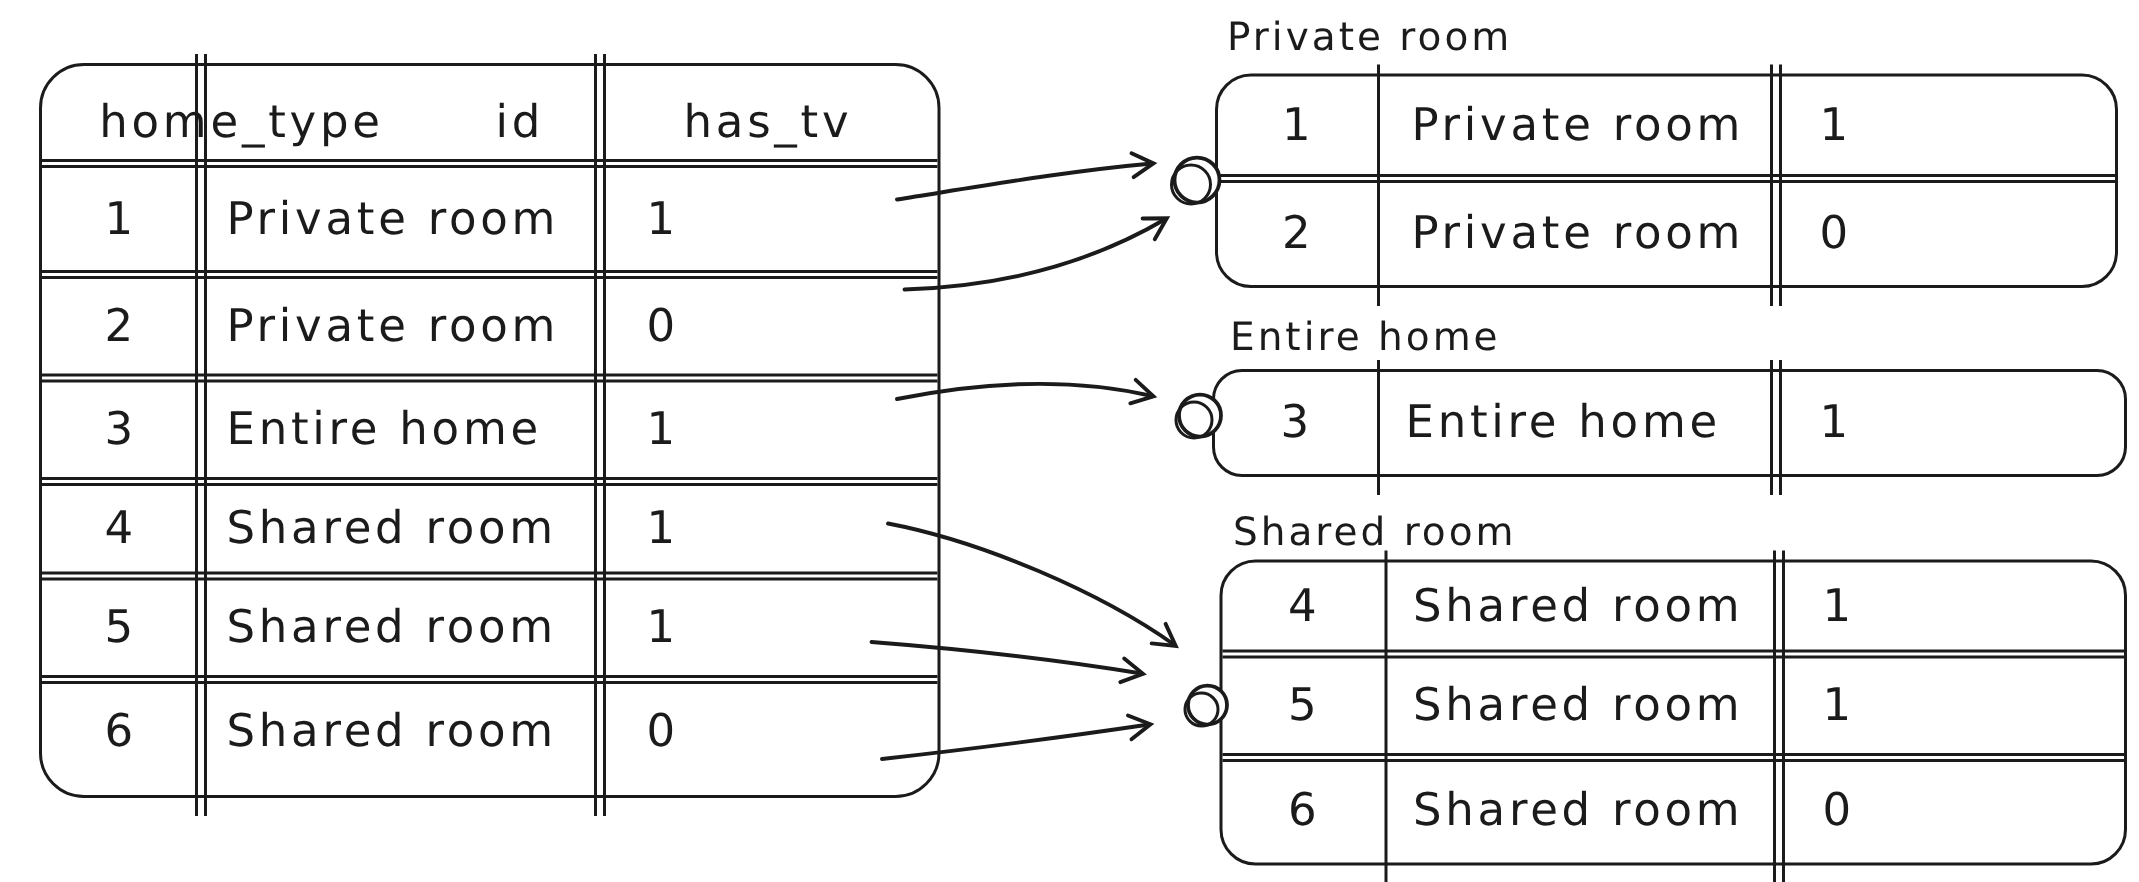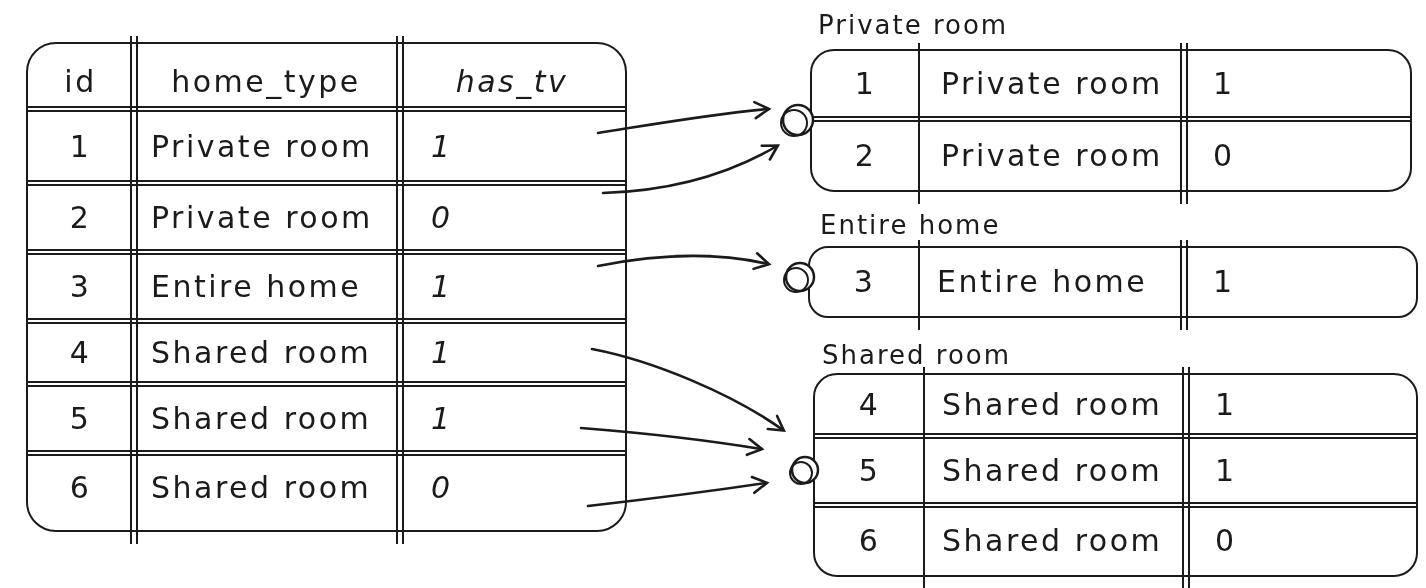--- a/index.html
+++ b/index.html
@@ -45,21 +45,21 @@
     border-right:2.3px solid #1b1b1b;
   }
   .vline.single{
     width:0;
     border-left:2.6px solid #1b1b1b;
   }
   
   .src{left:26px;top:42px;width:601px;height:490px;border-radius:30px;}
   .src .c-id {width:105px;text-align:center;}
   .src .c-type{width:266px;padding-left:18px;}
-  .src .c-tv {flex:1;padding-left:32px;font-style:italic;}
+  .src .c-tv {flex:1;padding-left:32px;}
   .src .header{padding-top:12px;}
   .src .r6{padding-bottom:16px;}
   
   .grp-label{
     position:absolute;
     font-size:26px;
     letter-spacing:2px;
     z-index:1;
     white-space:nowrap;
   }
@@ -94,22 +94,22 @@
 </head>
 <body>
 
 <div class="canvas">
 
   <div class="tbl src">
     <div class="vline double" style="left:102px"></div>
     <div class="vline double" style="left:368px"></div>
 
     <div class="trow header sep" style="height:68px">
+      <div class="cell c-type" style="text-align:center;padding-left:0">home_type</div>
       <div class="cell c-id">id</div>
-      <div class="cell c-type" style="text-align:center;padding-left:0">home_type</div>
       <div class="cell c-tv" style="text-align:center;padding-left:0">has_tv</div>
     </div>
 
     <div class="trow sep" style="height:74px">
       <div class="cell c-id">1</div>
       <div class="cell c-type">Private room</div>
       <div class="cell c-tv">1</div>
     </div>
 
     <div class="trow sep" style="height:69px">

